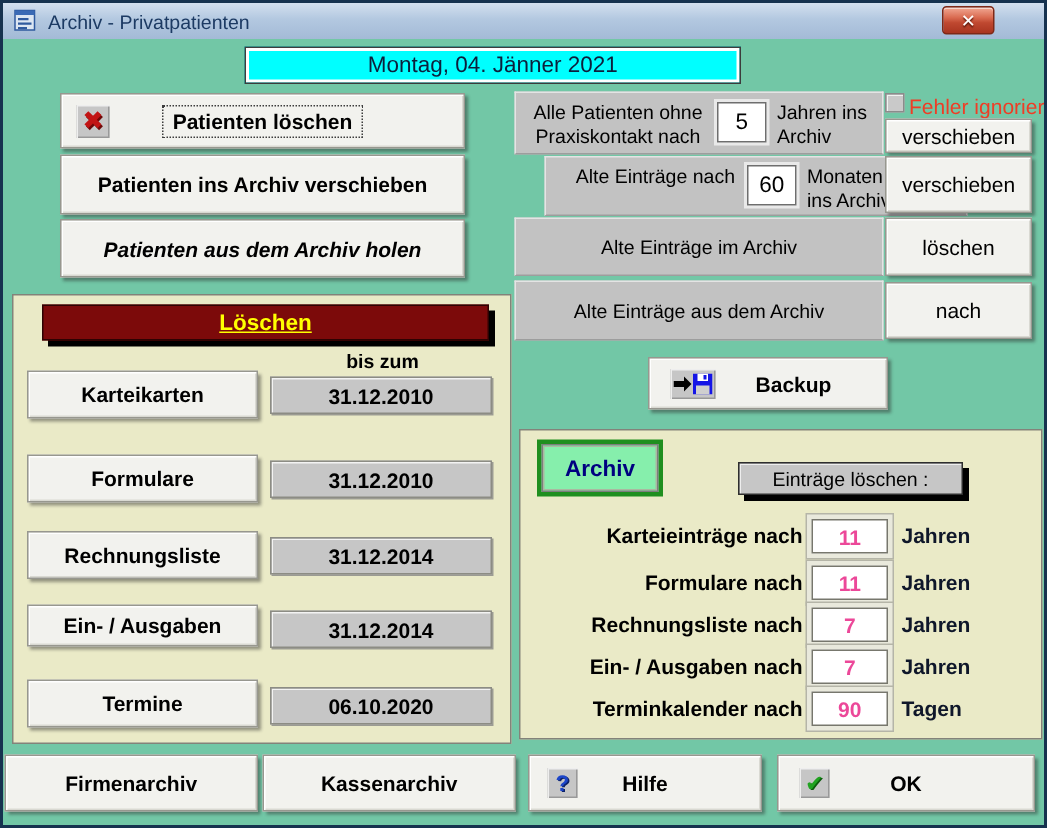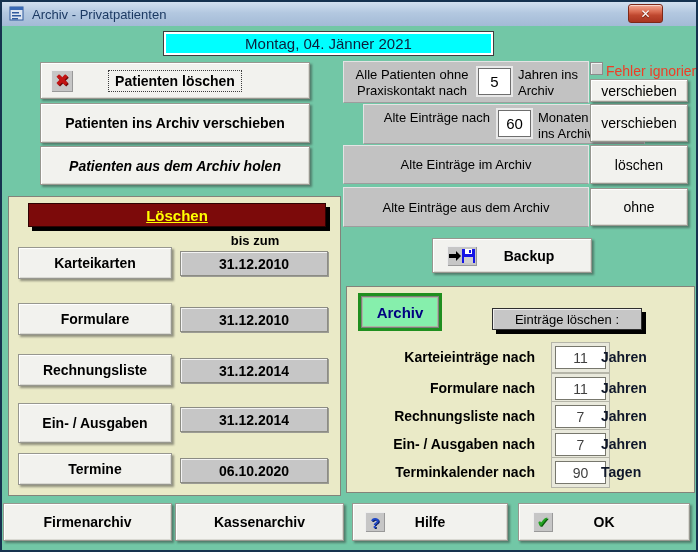--- a/index.html
+++ b/index.html
@@ -28,22 +28,22 @@
   .btn{position:absolute;background:#f2f2ee;border:1px solid #97978f;
     box-shadow:inset 1px 1px 0 #ffffff,inset -1px -1px 0 #d9d9d2,2px 2px 2px rgba(40,40,40,.45);
     display:flex;align-items:center;justify-content:center;font-size:14px;color:#000;cursor:pointer;}
   .btn.bold{font-weight:bold;}
 
   
   .cell{position:absolute;background:#c2c2c2;border:1px solid #e4e4e4;border-bottom-color:#9d9d9d;padding-left:11px;}
   .cell-label{position:absolute;font-size:13px;color:#000;line-height:1.25;}
   .numbox{position:absolute;background:#fff;border:1px solid #6e6e6e;text-align:center;font-size:15px;color:#000;
     box-shadow:0 0 0 2px #e9e9e9;padding:0;}
-  .archnum{position:absolute;background:#fff;border:1px solid #77776d;text-align:center;font-size:14px;font-weight:normal;
-    color:#404040;box-shadow:0 0 0 3px #e9e9dc,0 0 0 4px #b5b5a8;padding:0;margin-left:14px;}
+  .archnum{position:absolute;background:#fff;border:1px solid #77776d;text-align:center;font-size:14px;font-weight:bold;
+    color:#ec4899;box-shadow:0 0 0 3px #e9e9dc,0 0 0 4px #b5b5a8;padding:0;}
 
   
   .chk{position:absolute;width:13px;height:13px;background:#c9c9c9;border:1px solid #8b8b8b;
     box-shadow:inset 1px 1px 0 #f2f2f2;cursor:pointer;}
   .chklabel{position:absolute;font-size:14px;color:#ef3d26;white-space:nowrap;}
 
   
   .panel{position:absolute;background:#eaeac7;border:1px solid #83837a;}
 
   .maroonhdr{position:absolute;left:28px;top:203px;width:298px;height:24px;background:#7c0a0a;
@@ -135,21 +135,21 @@
     <span class="cell-label" style="left:0;top:11px;width:100%;text-align:center;">Alte Einträge im Archiv</span>
   </div>
   <div class="btn" style="left:590px;top:145px;width:98px;height:39px;">
     <span>löschen</span>
   </div>
 
   <div class="cell" style="left:343px;top:187px;width:246px;height:40px;">
     <span class="cell-label" style="left:0;top:12px;width:100%;text-align:center;">Alte Einträge aus dem Archiv</span>
   </div>
   <div class="btn" style="left:590px;top:188px;width:98px;height:38px;">
-    <span>ohne</span>
+    <span>nach</span>
   </div>
 
   <div class="btn bold" style="left:432px;top:238px;width:160px;height:35px;">
     <span class="iconsq" style="width:30px;height:20px;position:absolute;left:14px;">
       <svg width="26" height="14" viewBox="0 0 26 14">
         <rect x="0" y="5" width="7" height="4" fill="#000"></rect>
         <polygon points="7,2 12,7 7,12" fill="#000"></polygon>
         <rect x="13" y="0" width="13" height="14" fill="#1414e6"></rect>
         <rect x="16" y="0" width="7" height="5" fill="#fff"></rect>
         <rect x="20" y="1" width="2" height="3" fill="#1414e6"></rect>
@@ -179,21 +179,21 @@
     <span>31.12.2010</span>
   </div>
 
   <div class="btn bold" style="left:18px;top:354px;width:154px;height:32px;">
     <span>Rechnungsliste</span>
   </div>
   <div class="datefield" style="left:180px;top:358px;width:148px;height:25px;">
     <span>31.12.2014</span>
   </div>
 
-  <div class="btn bold" style="left:18px;top:403px;width:154px;height:40px;align-items:center;">
+  <div class="btn bold" style="left:18px;top:403px;width:154px;height:28px;align-items:center;">
     <span>Ein- / Ausgaben</span>
   </div>
   <div class="datefield" style="left:180px;top:407px;width:148px;height:25px;">
     <span>31.12.2014</span>
   </div>
 
   <div class="btn bold" style="left:18px;top:453px;width:154px;height:32px;">
     <span>Termine</span>
   </div>
   <div class="datefield" style="left:180px;top:458px;width:148px;height:25px;">

